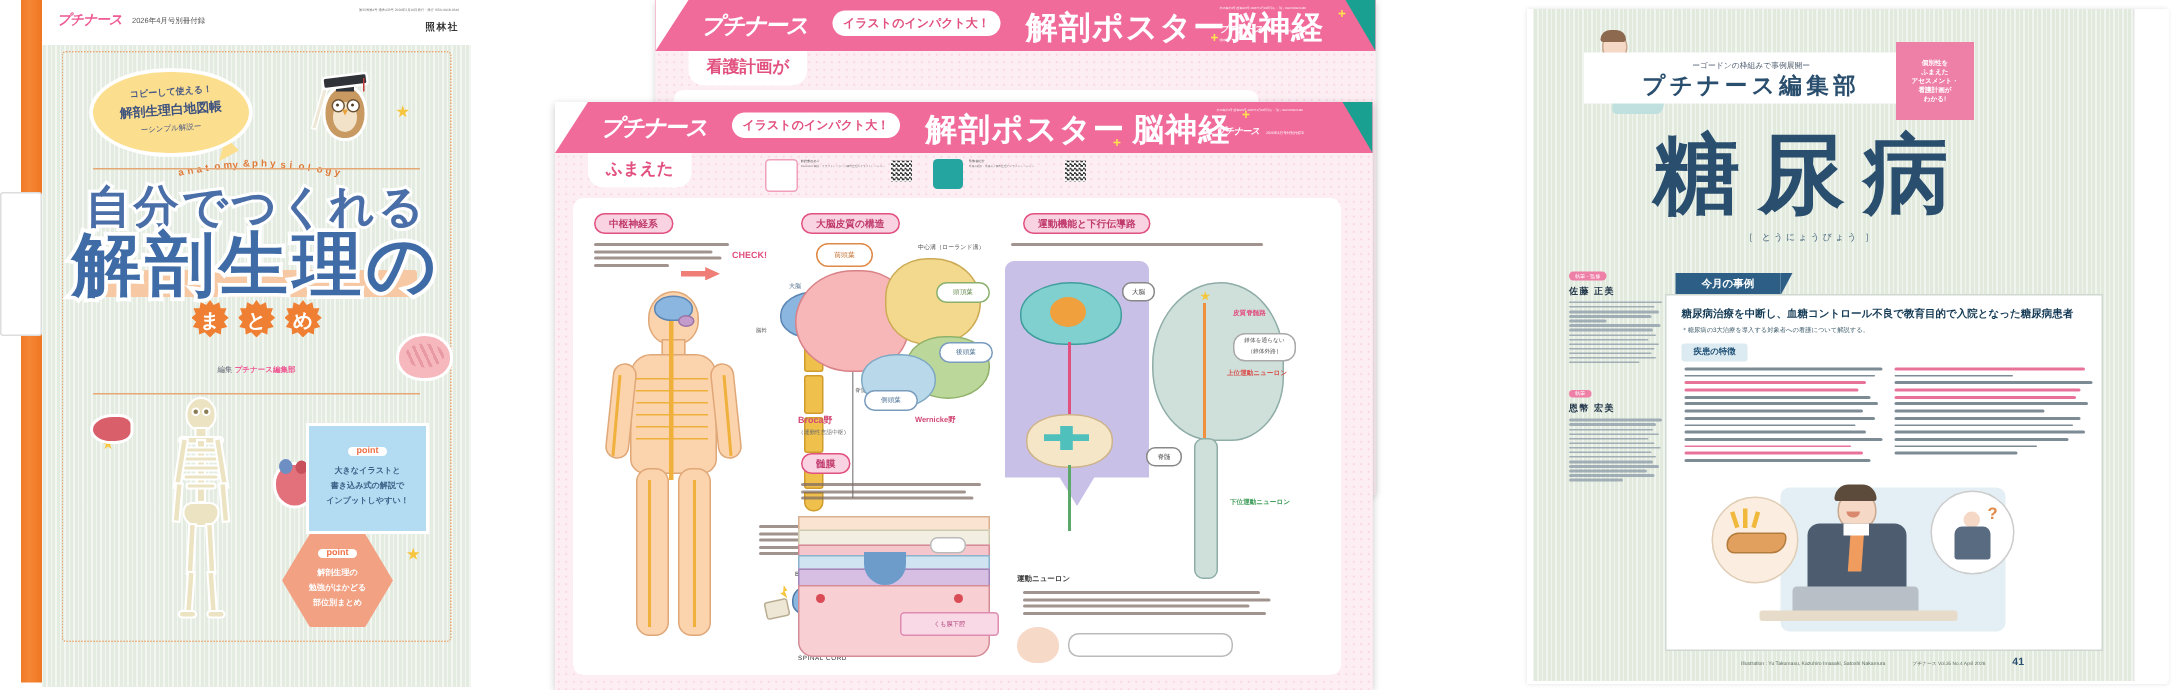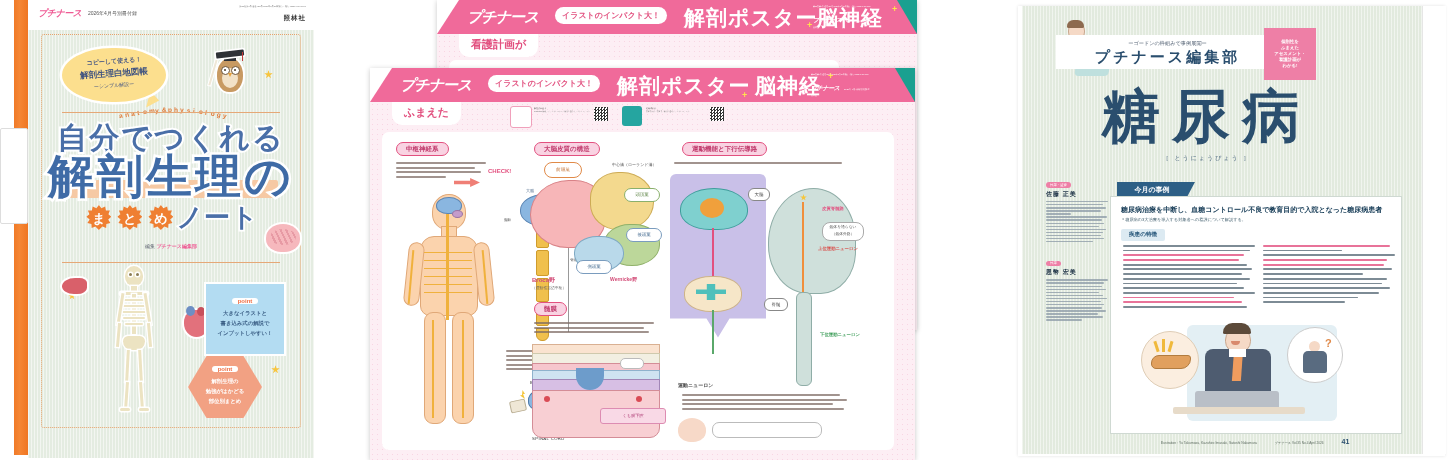--- a/index.html
+++ b/index.html
@@ -235,21 +235,21 @@
           <span style="left: 127.245px; top: 13.5483px; transform: rotate(10.0773deg);">o</span>
           <span style="left: 133.357px; top: 14.7201px; transform: rotate(11.6277deg);">g</span>
           <span style="left: 139.435px; top: 16.0567px; transform: rotate(13.178deg);">y</span>
         </div>
 
       <div class="rule1"></div>
       <div class="t-jibun">自分でつくれる</div>
       <div class="t-band"></div>
       <div class="t-kaibou">解剖生理の</div>
       <div class="t-matome">
-        <span class="burst"><b>ま</b></span><span class="burst"><b>と</b></span><span class="burst"><b>め</b></span><span class="t-note">ノート</span>
+        <span class="burst"><b>ま</b></span><span class="burst"><b>と</b></span><span class="burst"><b>め</b></span>
       </div>
       <div class="editor">
         <span>編集</span>
         <b>プチナース編集部</b>
       </div>
       <div class="rule2"></div>
 
       <div class="brain-ic"></div>
       <div class="liver-ic"></div>
       <div class="heart-ic"></div>

